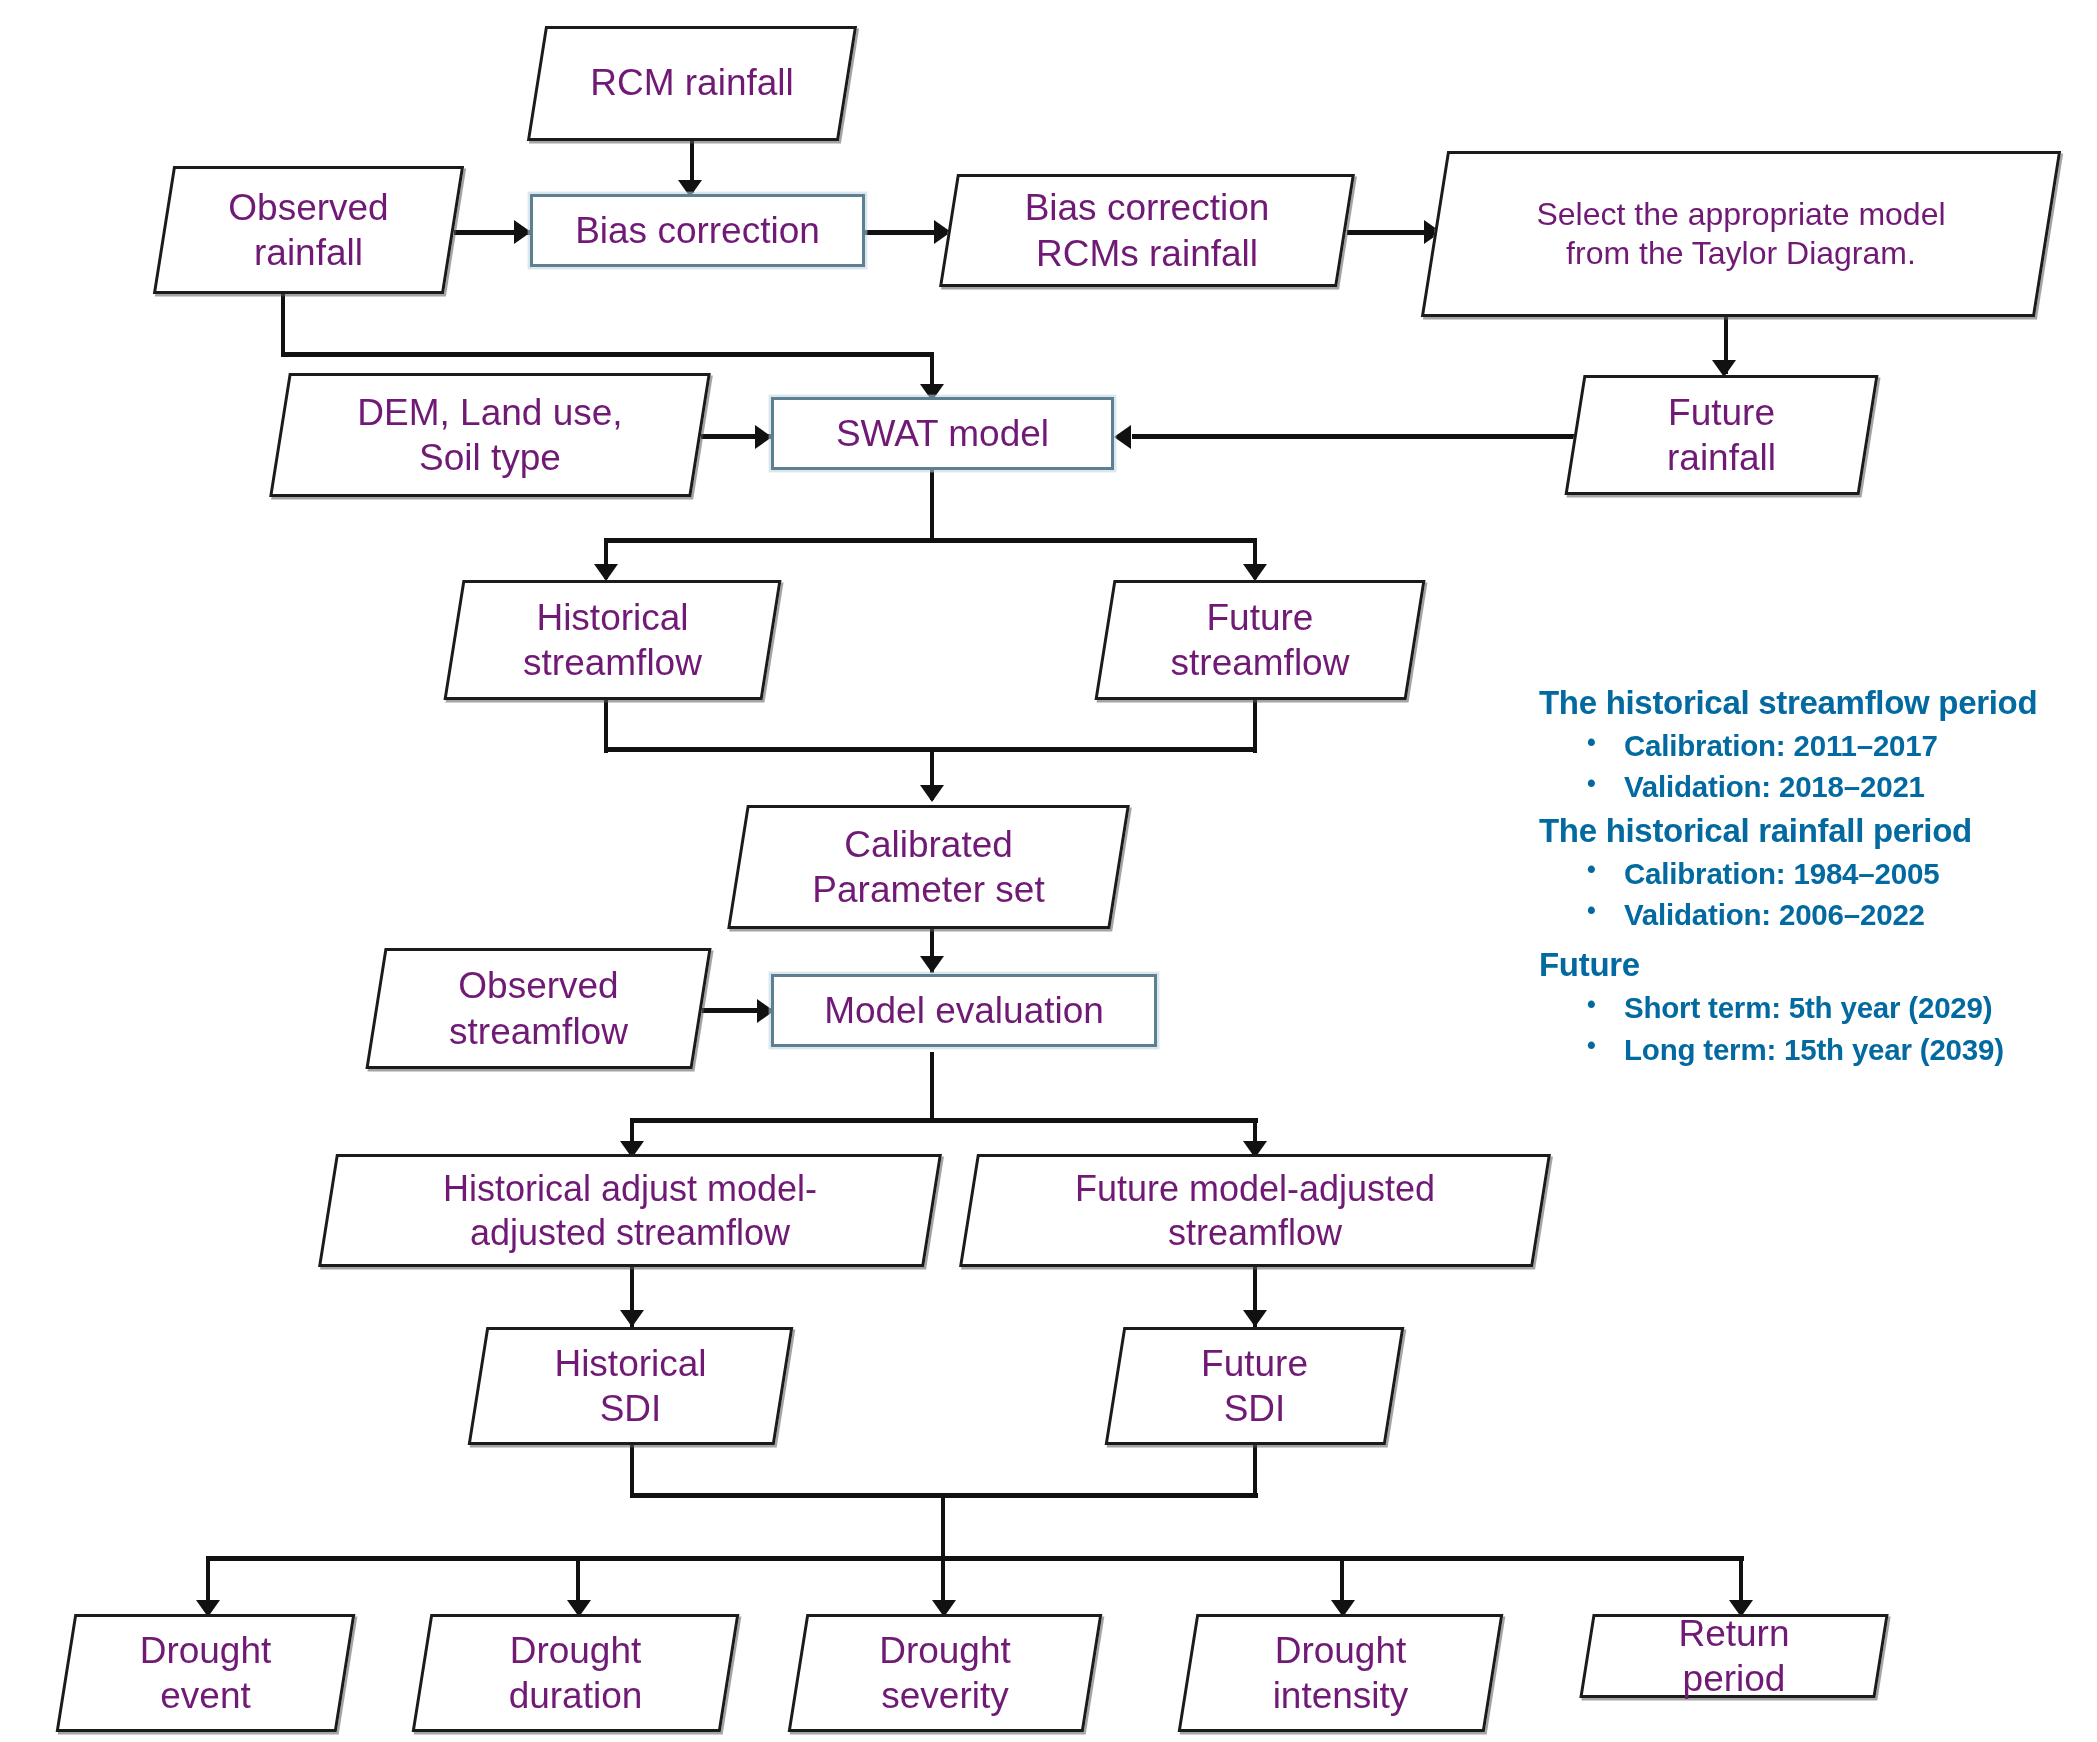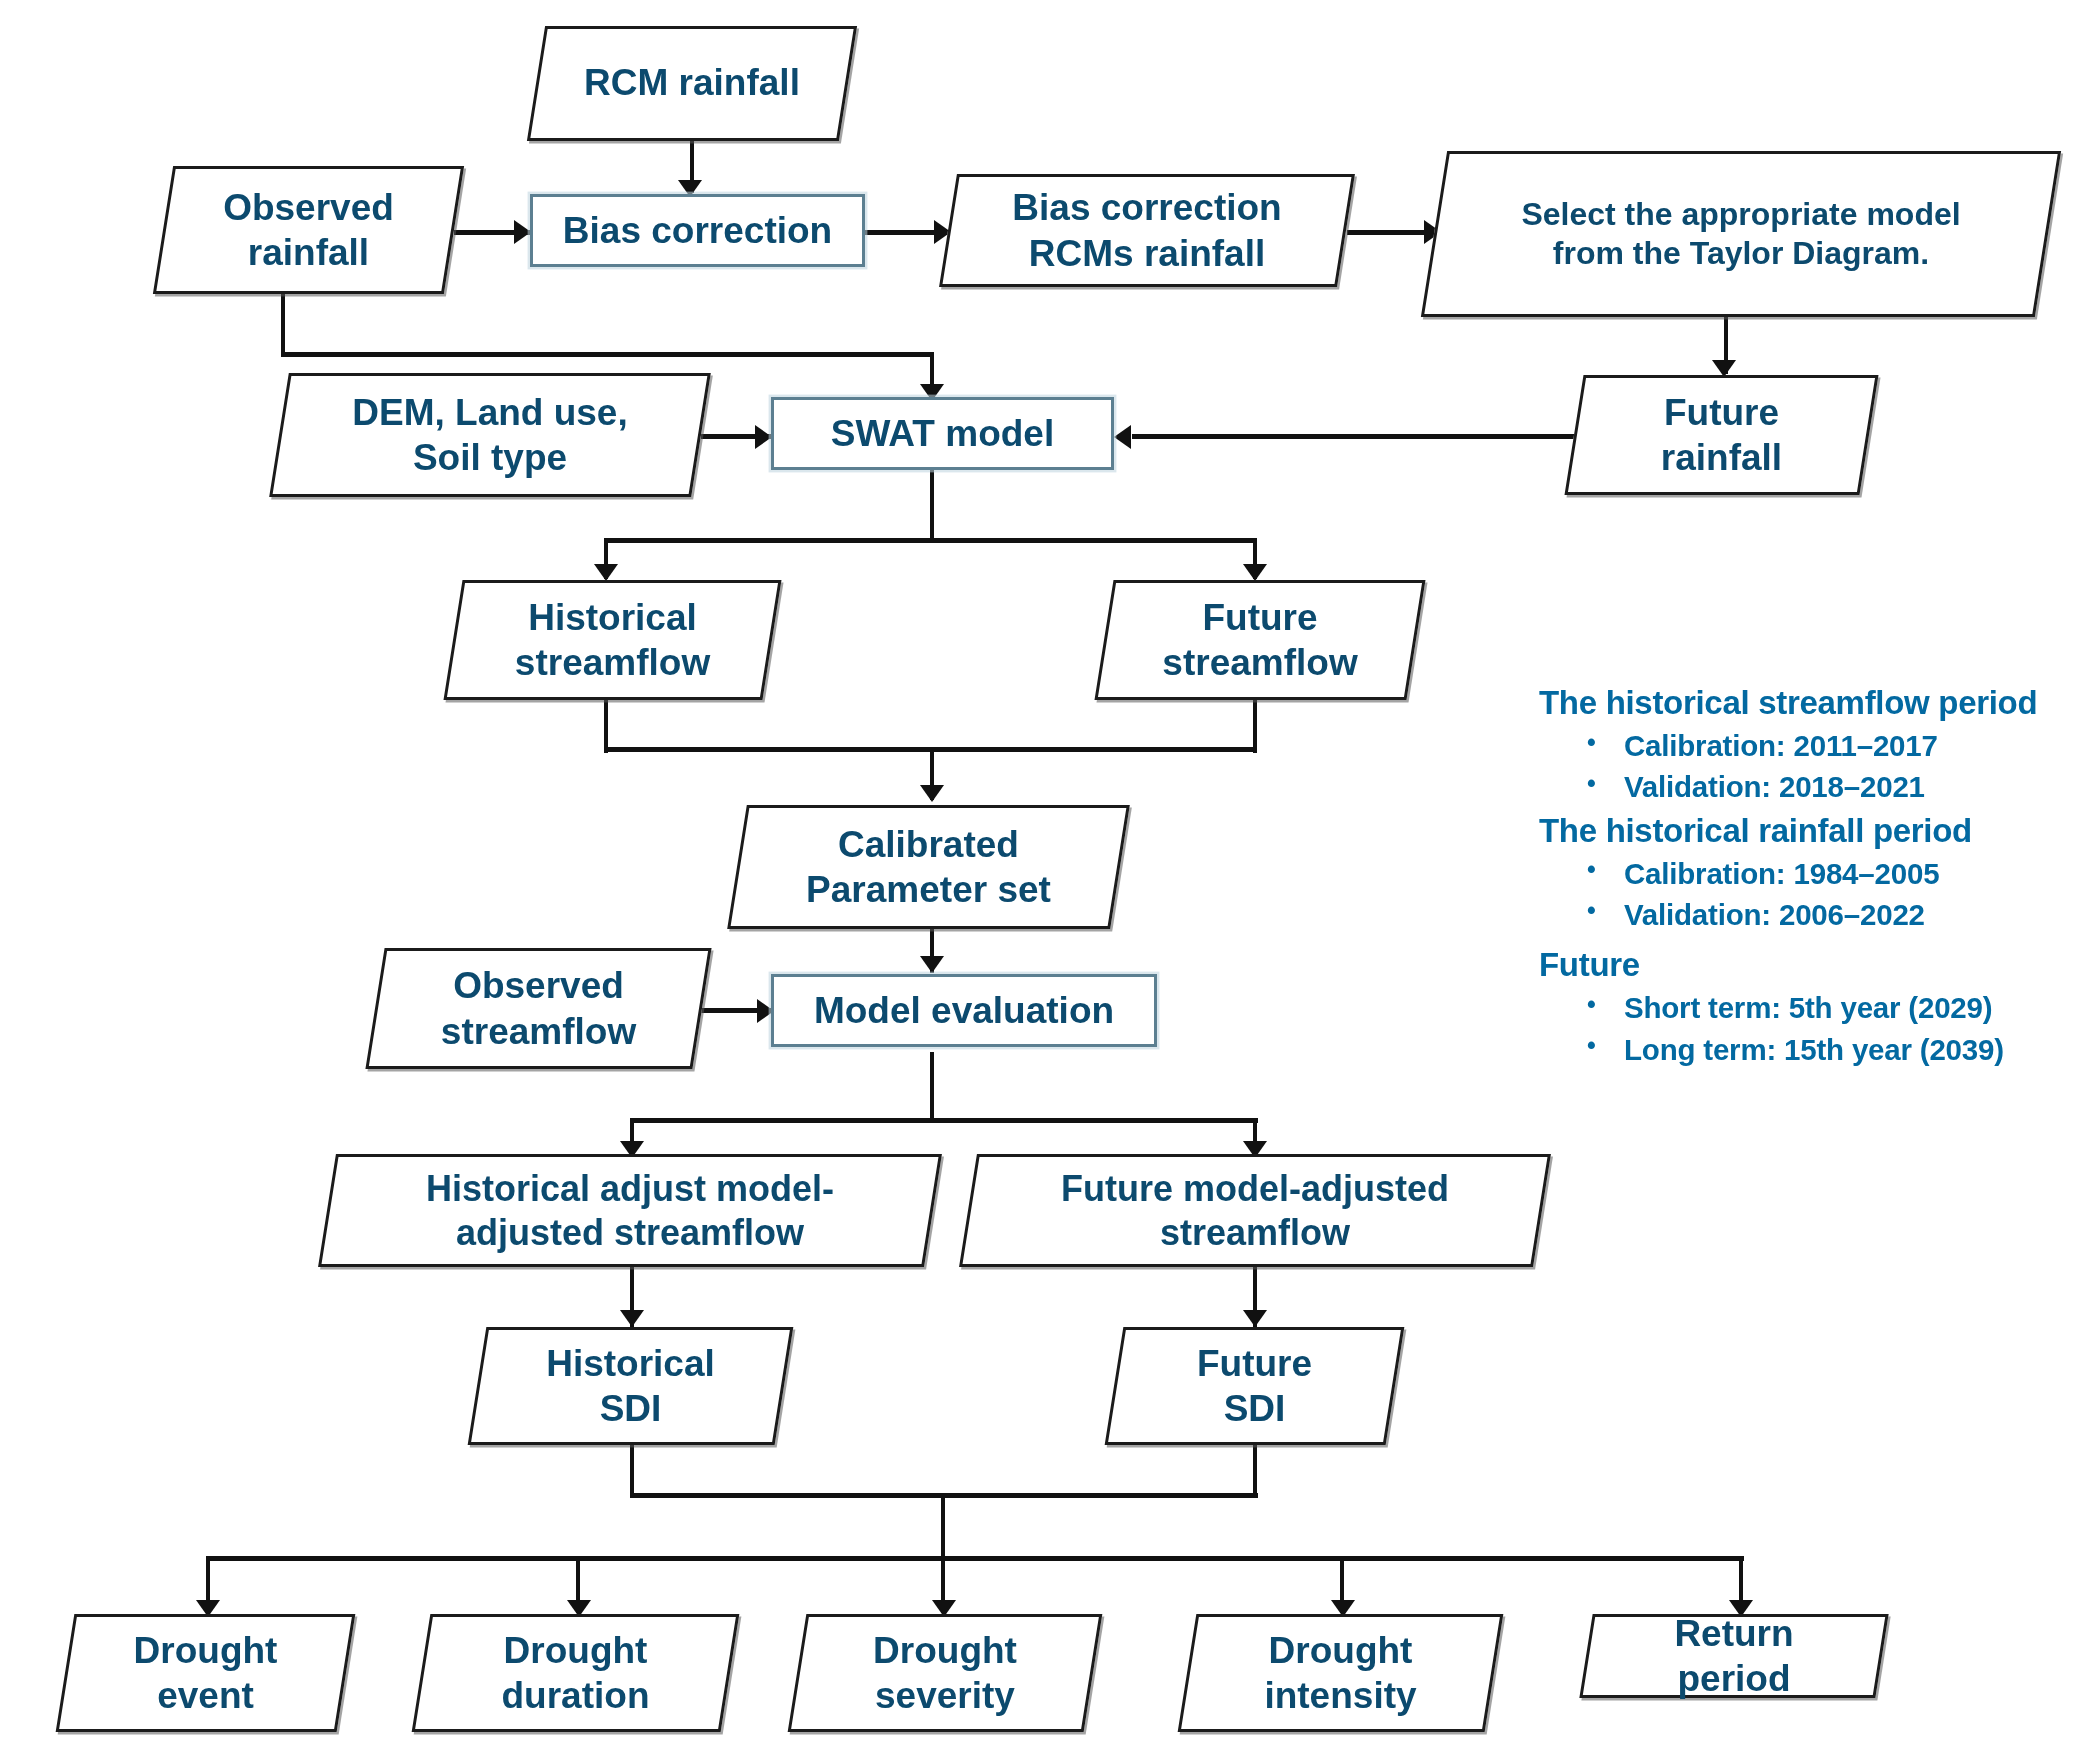--- a/index.html
+++ b/index.html
@@ -9,22 +9,22 @@
     width:2097px;height:1743px;
     background:#ffffff;
     overflow:hidden;
   }
   
   .node{
     position:absolute;
     box-sizing:border-box;
     display:flex;align-items:center;justify-content:center;
     text-align:center;
-    font-weight:bold;
-    color:#0c4a6e;
+    font-weight:normal;
+    color:#701a75;
     line-height:1.22;
     z-index:5;
   }
   .node .lbl{position:relative;z-index:3;padding:0 8px;white-space:pre-line;}
   
   .para{
     background:transparent;
   }
   .para::before{
     content:"";

